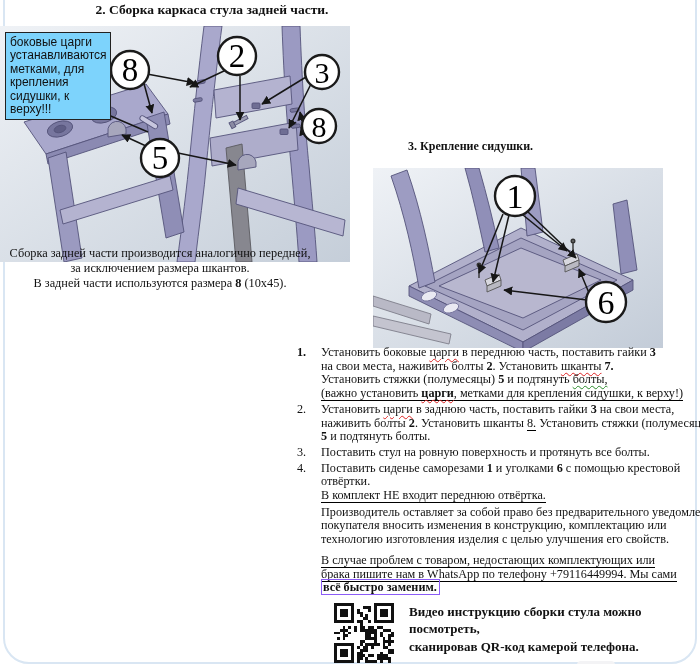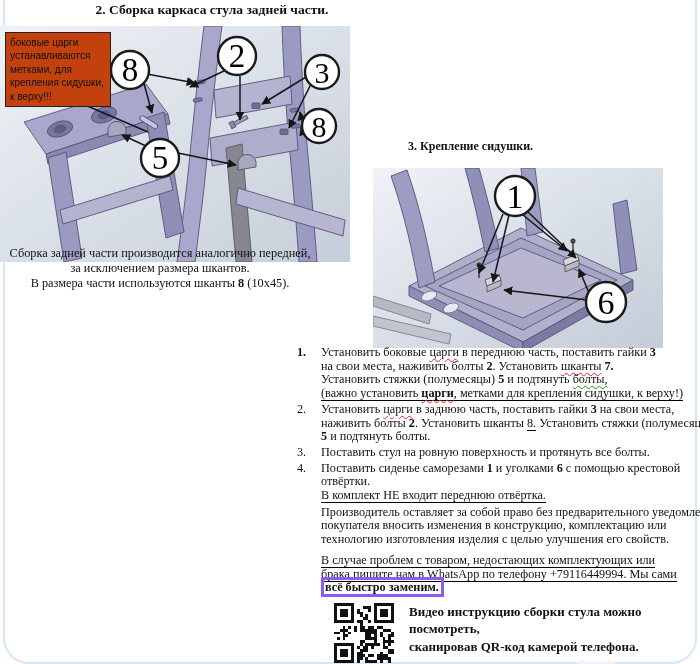--- a/index.html
+++ b/index.html
@@ -5,37 +5,37 @@
   html,body{margin:0;padding:0;}
   body{width:700px;height:664px;position:relative;background:#ffffff;overflow:hidden;
        font-family:"Liberation Serif","DejaVu Serif",serif;color:#111;}
   .page-frame{position:absolute;left:3px;top:-26px;width:690px;height:686px;
               border:2px solid #d9e6f3;border-radius:26px;pointer-events:none;}
   .h1{position:absolute;left:62px;top:2px;width:300px;text-align:center;
       font-size:13.5px;font-weight:bold;}
   .h2{position:absolute;left:408px;top:139px;font-size:12px;font-weight:bold;}
   #diagram1{position:absolute;left:0;top:26px;}
   #diagram2{position:absolute;left:373px;top:168px;}
-  .note-box{position:absolute;left:5px;top:32px;width:96px;background:#c2410c;
+  .note-box{position:absolute;left:5px;top:32px;width:96px;background:#7dd3fc;
             border:1px solid #222;font-family:"Liberation Sans",sans-serif;
-            font-size:10px;line-height:13.4px;padding:3px 4px;}
+            font-size:12px;line-height:13.4px;padding:3px 4px;}
   .caption{position:absolute;left:0;top:246px;width:320px;text-align:center;
            font-size:12.3px;line-height:14.8px;}
   .col{position:absolute;left:297px;top:346px;width:402px;font-size:12.2px;line-height:13.7px;}
   .li{display:flex;margin-bottom:2px;}
   .marker{width:24px;flex:none;}
   .content{flex:1;}
   .t-line{white-space:nowrap;}
   .seg-b{font-weight:bold;}
   .seg-bu{font-weight:normal;border-bottom:1.4px solid #000;}
   .seg-sq{text-decoration:underline wavy #d22 1px;text-underline-offset:2px;}
   .seg-busq{font-weight:bold;border-bottom:1.4px solid #000;
             text-decoration:underline wavy #d22 1px;text-underline-offset:2px;}
   .seg-gsq{text-decoration:underline wavy #2a8a2a 1px;text-underline-offset:2px;}
-  .seg-bubox{font-weight:bold;border:3px solid #8b5cf6;padding:0 2px 0 1px;}
+  .seg-bubox{font-weight:bold;border:1px solid #8b5cf6;padding:0 2px 0 1px;}
   .warranty{margin-top:3px;}
   .contact{margin-top:7px;}
   .qr-row{display:flex;margin-top:8px;padding-left:37px;}
   #qr-svg{width:60px;height:60px;flex:none;fill:#111;shape-rendering:crispEdges;}
   .qr-text{margin-left:15px;font-weight:bold;font-size:13px;line-height:17.5px;}
   .social-row{display:flex;gap:10px;margin-top:6px;margin-left:168px;align-items:center;}
   .ig-tile{width:38px;height:27px;background:#f3f3f5;border-radius:4px;
            display:flex;align-items:center;justify-content:center;cursor:pointer;}
   .callout-num{font-family:"Liberation Serif",serif;}
 </style>
@@ -125,21 +125,21 @@
         <text class="callout-num" x="160" y="132" font-size="33" text-anchor="middle" dominant-baseline="central">5</text>
       </g>
     </g>
   </svg>
 
   <div class="note-box">боковые царги устанавливаются метками, для крепления сидушки, к верху!!!</div>
 
   <div class="caption">
     <div>Сборка задней части производится аналогично передней,</div>
     <div>за исключением размера шкантов.</div>
-    <div><span>В размера части используются шканты </span><span class="seg-b">8</span><span> (10x45).</span></div>
+    <div><span>В задней части используются размера </span><span class="seg-b">8</span><span> (10x45).</span></div>
   </div>
 
   <div class="h2">3.   Крепление сидушки.</div>
 
   <svg id="diagram2" width="290" height="180" viewBox="0 0 290 180">
     <defs>
       <linearGradient id="g2" x1="0" y1="0" x2="1" y2="1">
         <stop offset="0" stop-color="#eff2f6"></stop>
           <stop offset="1" stop-color="#c3ccd8"></stop>
       </linearGradient>

